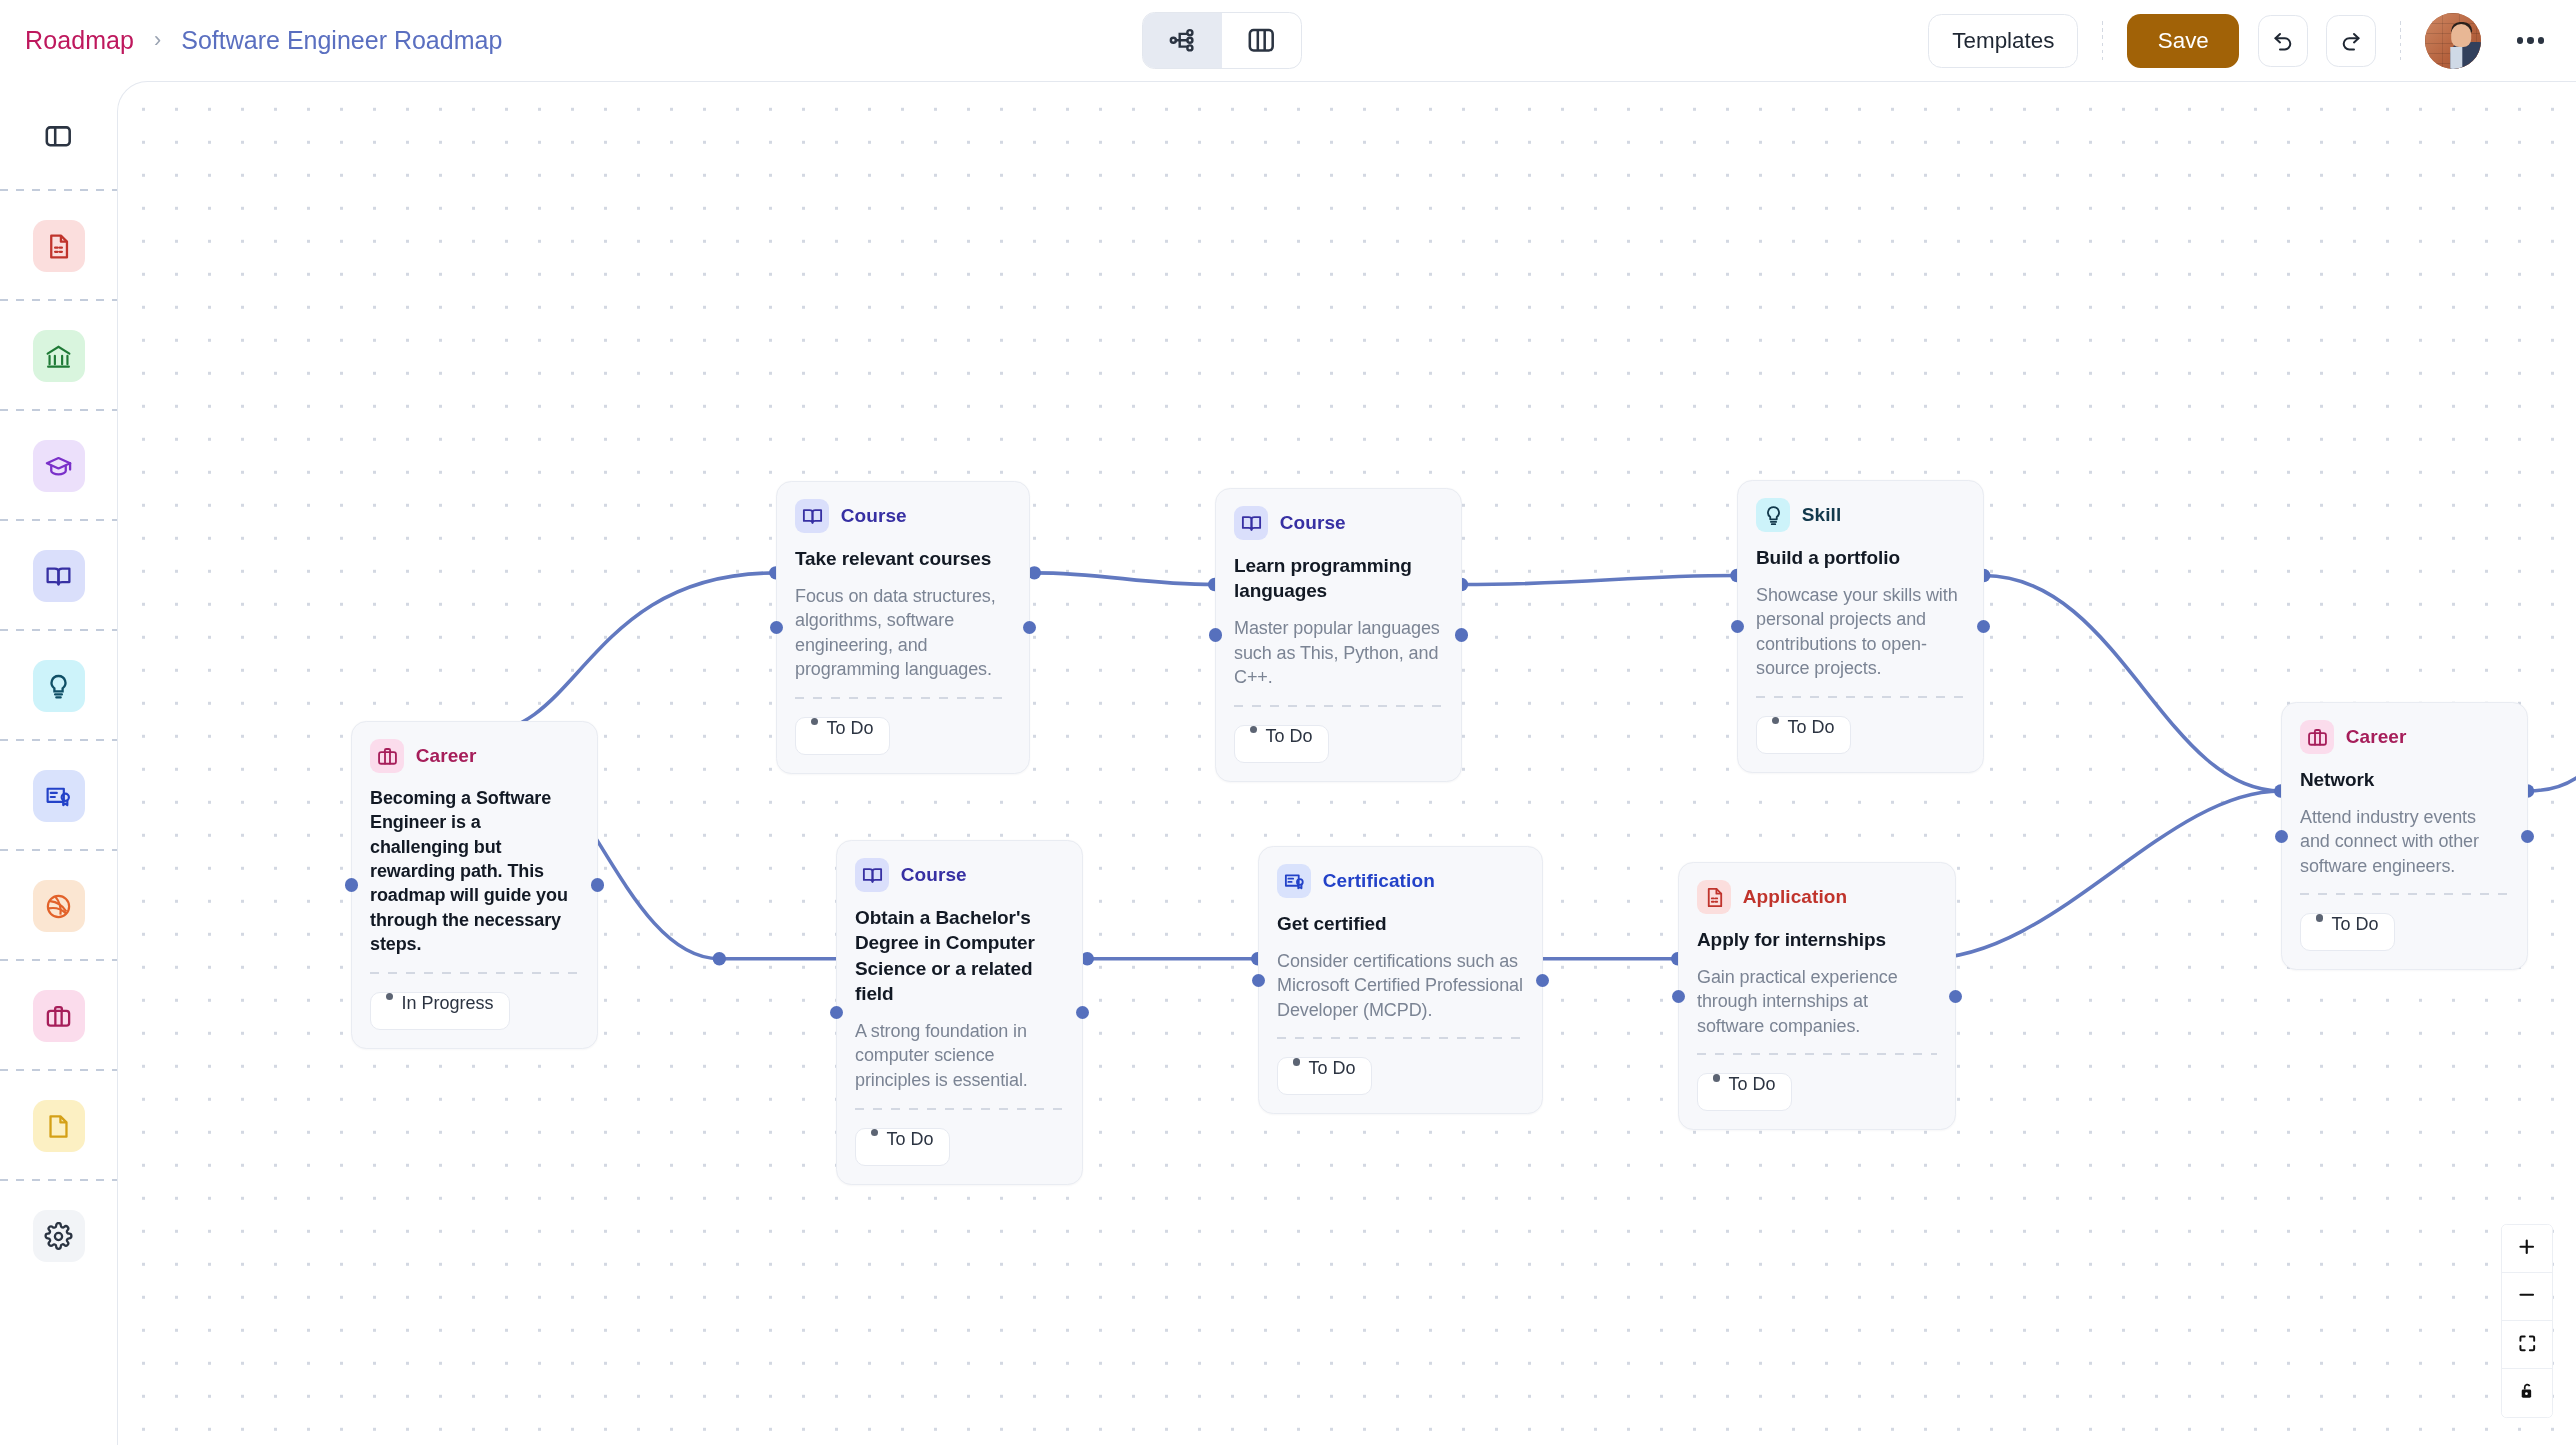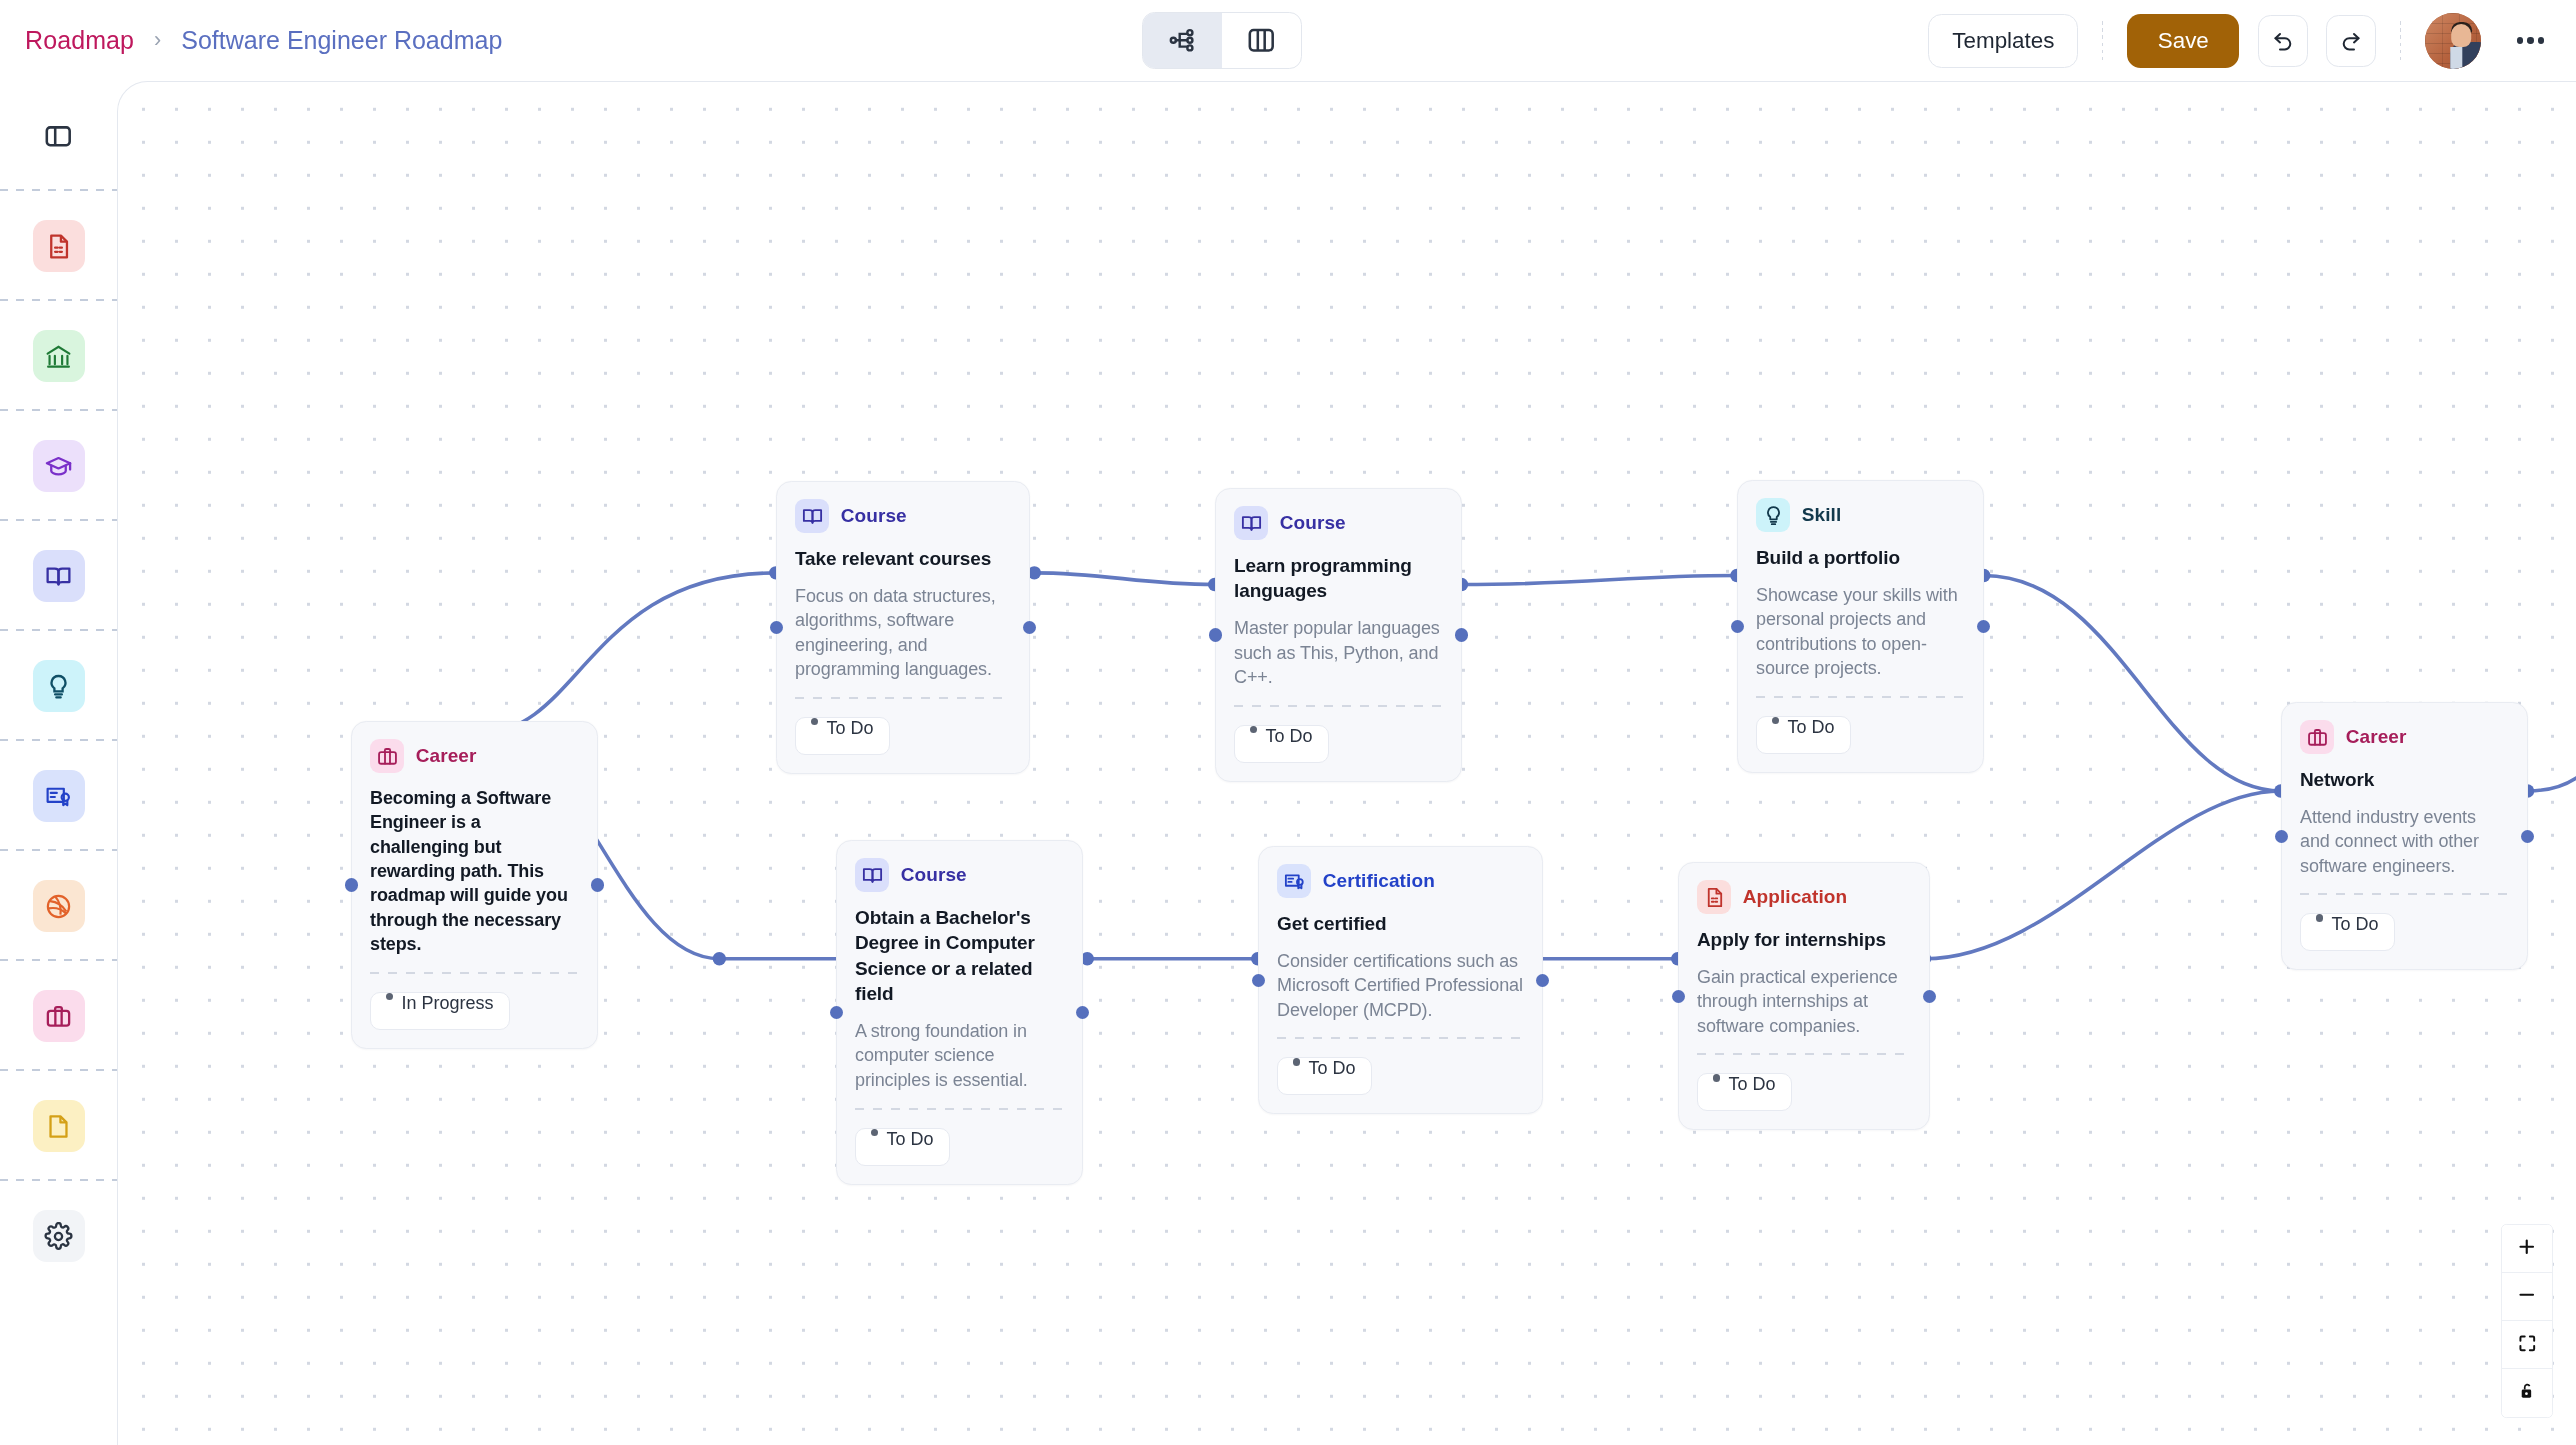--- a/index.html
+++ b/index.html
@@ -459,21 +459,21 @@
         </div><div class="node-title">Get certified</div><div class="node-desc">Consider certifications such as Microsoft Certified Professional Developer (MCPD).</div><div class="node-div"></div><span class="status-pill"><i></i>To Do</span><span class="port left"></span><span class="port right"></span></div>
       <div class="node" style="left: 1619px; top: 398px; width: 247px;"><div class="node-head">
           <div class="node-chip" style="background:#cdf3fa">
             <svg width="23" height="23" viewBox="0 0 24 24" fill="none" stroke="#13394c" stroke-width="1.9" stroke-linejoin="round" stroke-linecap="round">
               <path d="M12 3.3a5.7 5.7 0 0 0-3.4 10.3V16h6.8v-2.4A5.7 5.7 0 0 0 12 3.3z"></path>
               <path d="M9.2 18.6h5.6M10.2 21h3.6"></path>
             </svg>
           </div>
           <span class="node-type" style="color:#13394c">Skill</span>
         </div><div class="node-title">Build a portfolio</div><div class="node-desc">Showcase your skills with personal projects and contributions to open-source projects.</div><div class="node-div"></div><span class="status-pill"><i></i>To Do</span><span class="port left"></span><span class="port right"></span></div>
-      <div class="node" style="left: 1560px; top: 780px; width: 252px;"><div class="node-head">
+      <div class="node" style="left: 1560px; top: 780px; width: 278px;"><div class="node-head">
           <div class="node-chip" style="background:#fbdedd">
             <svg width="23" height="23" viewBox="0 0 24 24" fill="none" stroke="#c0342c" stroke-width="1.9" stroke-linejoin="round" stroke-linecap="round">
               <path d="M6 3h8l5 5v13H6z"></path>
               <path d="M14 3v5h5"></path>
               <path d="M9.2 13h2M13 13h1.8M9.2 16.4h2M13 16.4h1.8"></path>
             </svg>
           </div>
           <span class="node-type" style="color:#c0342c">Application</span>
         </div><div class="node-title">Apply for internships</div><div class="node-desc">Gain practical experience through internships at software companies.</div><div class="node-div"></div><span class="status-pill"><i></i>To Do</span><span class="port left"></span><span class="port right"></span></div>
       <div class="node" style="left: 2163px; top: 620px; width: 247px;"><div class="node-head">

